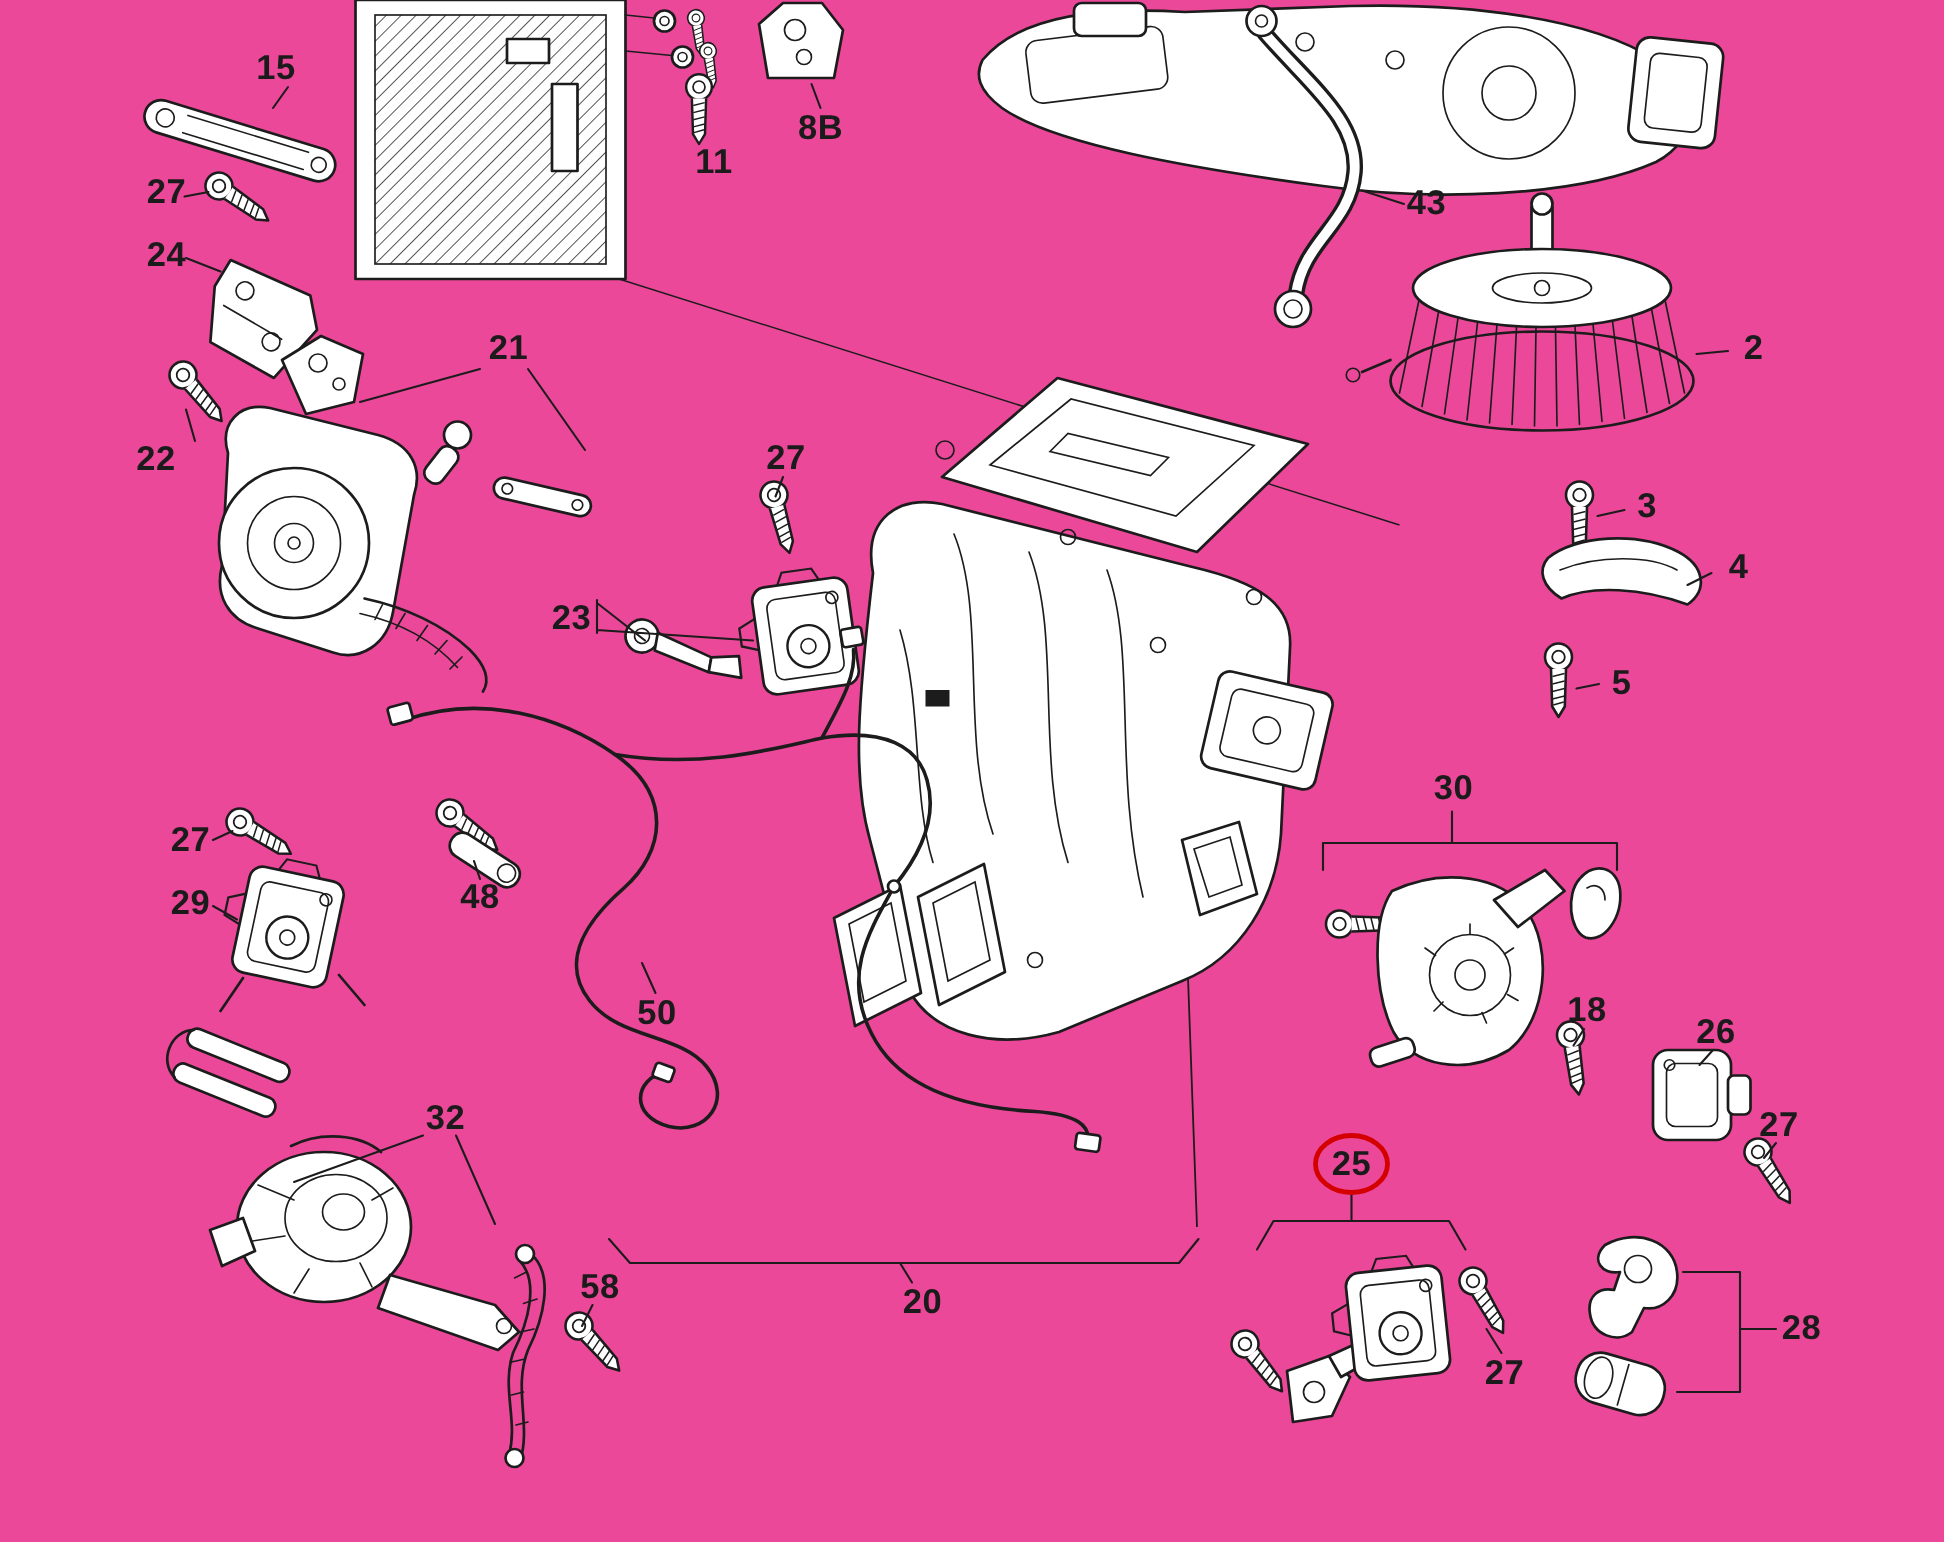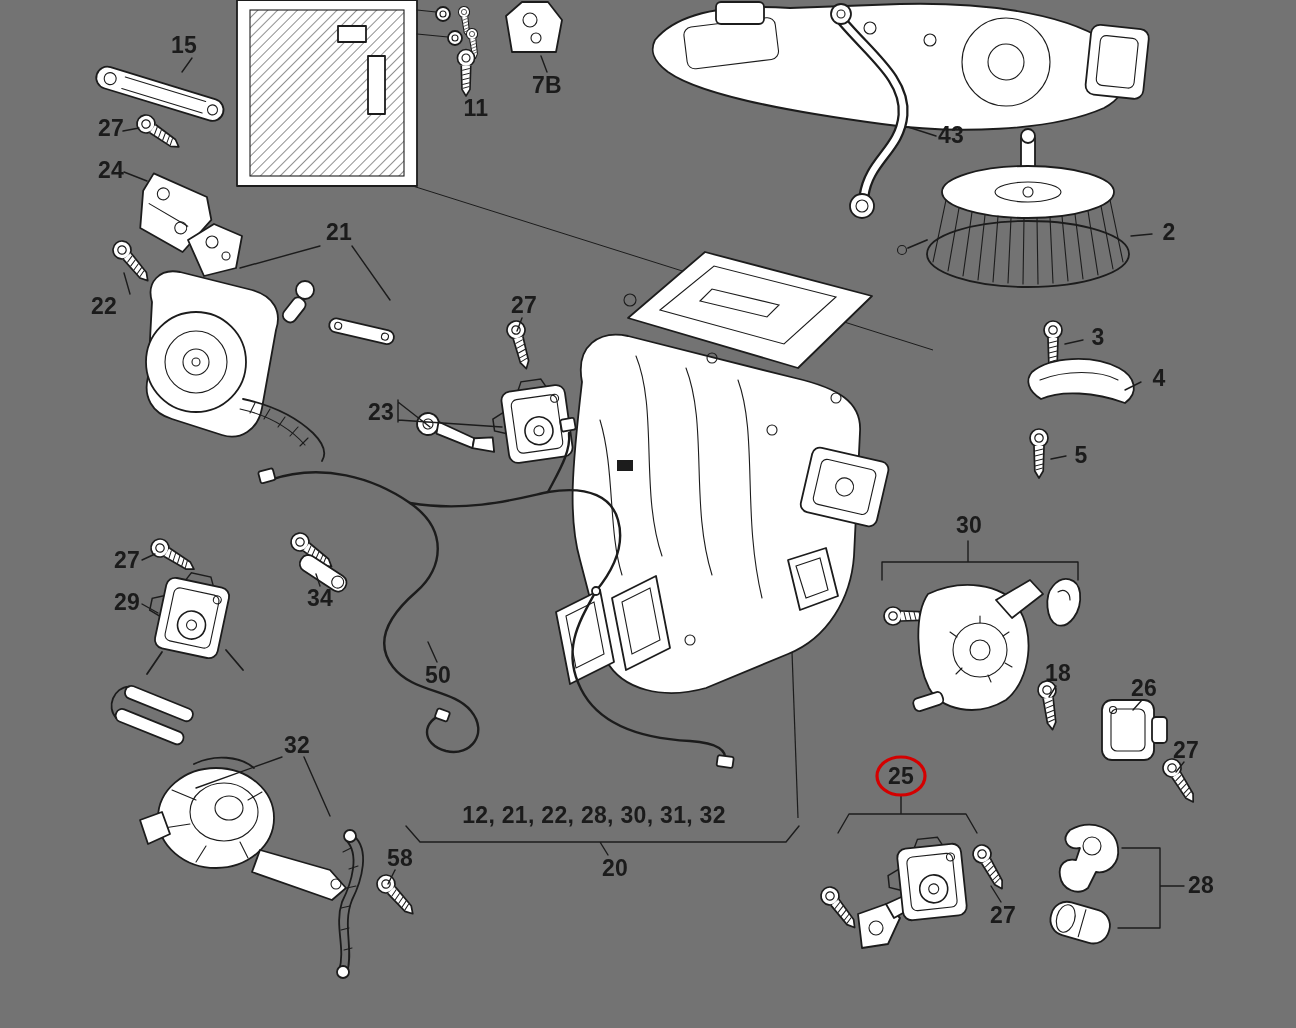--- a/index.html
+++ b/index.html
@@ -1,16 +1,16 @@
 <!DOCTYPE html>
 <html><head>
 <meta charset="utf-8">
 <style>
   html,body{margin:0;padding:0;background:#fff;}
-  #stage{position:relative;width:1296px;height:1028px;background:#737373;overflow:hidden;
+  #stage{position:relative;width:1296px;height:1028px;background:#ec4899;overflow:hidden;
          font-family:"Liberation Sans",sans-serif;-webkit-user-select:none;user-select:none;}
   #art{position:absolute;left:0;top:0;}
   .s {fill:none;stroke:#1c1c1c;stroke-width:1.8;stroke-linecap:round;stroke-linejoin:round;}
   .sf{fill:#fff;stroke:#1c1c1c;stroke-width:1.8;stroke-linejoin:round;}
   .t {fill:none;stroke:#1c1c1c;stroke-width:1.1;stroke-linecap:round;}
   .ld{fill:none;stroke:#1c1c1c;stroke-width:1.4;stroke-linecap:round;stroke-linejoin:round;}
   .w {fill:none;stroke:#1c1c1c;stroke-width:2.4;stroke-linecap:round;}
   .callout{position:absolute;transform:translate(-50%,-50%);font-weight:700;font-size:23px;
            color:#1b1b1b;white-space:nowrap;cursor:pointer;letter-spacing:.3px;}
 </style>
@@ -318,36 +318,35 @@
 
   <ellipse cx="901" cy="776" rx="24" ry="19" fill="none" stroke="#d40000" stroke-width="3.2"></ellipse>
 </svg>
 
   <div class="callout" style="left:184px;top:45px">15</div>
   <div class="callout" style="left:111px;top:128px">27</div>
   <div class="callout" style="left:111px;top:170px">24</div>
   <div class="callout" style="left:104px;top:306px">22</div>
   <div class="callout" style="left:339px;top:232px">21</div>
   <div class="callout" style="left:476px;top:108px">11</div>
-  <div class="callout" style="left:547px;top:85px">7B</div>
+  <div class="callout" style="left:547px;top:85px">8B</div>
   <div class="callout" style="left:951px;top:135px">43</div>
   <div class="callout" style="left:1169px;top:232px">2</div>
   <div class="callout" style="left:1098px;top:337px">3</div>
   <div class="callout" style="left:1159px;top:378px">4</div>
   <div class="callout" style="left:1081px;top:455px">5</div>
   <div class="callout" style="left:524px;top:305px">27</div>
   <div class="callout" style="left:381px;top:412px">23</div>
   <div class="callout" style="left:969px;top:525px">30</div>
   <div class="callout" style="left:1058px;top:673px">18</div>
   <div class="callout" style="left:1144px;top:688px">26</div>
   <div class="callout" style="left:1186px;top:750px">27</div>
   <div class="callout" style="left:127px;top:560px">27</div>
   <div class="callout" style="left:127px;top:602px">29</div>
-  <div class="callout" style="left:320px;top:598px">34</div>
+  <div class="callout" style="left:320px;top:598px">48</div>
   <div class="callout" style="left:438px;top:675px">50</div>
   <div class="callout" style="left:297px;top:745px">32</div>
   <div class="callout" style="left:400px;top:858px">58</div>
   <div class="callout" style="left:901px;top:776px">25</div>
   <div class="callout" style="left:1003px;top:915px">27</div>
   <div class="callout" style="left:1201px;top:885px">28</div>
-  <div class="callout" style="left:594px;top:815px">12, 21, 22, 28, 30, 31, 32</div>
   <div class="callout" style="left:615px;top:868px">20</div>
 </div>
 
 </body></html>

